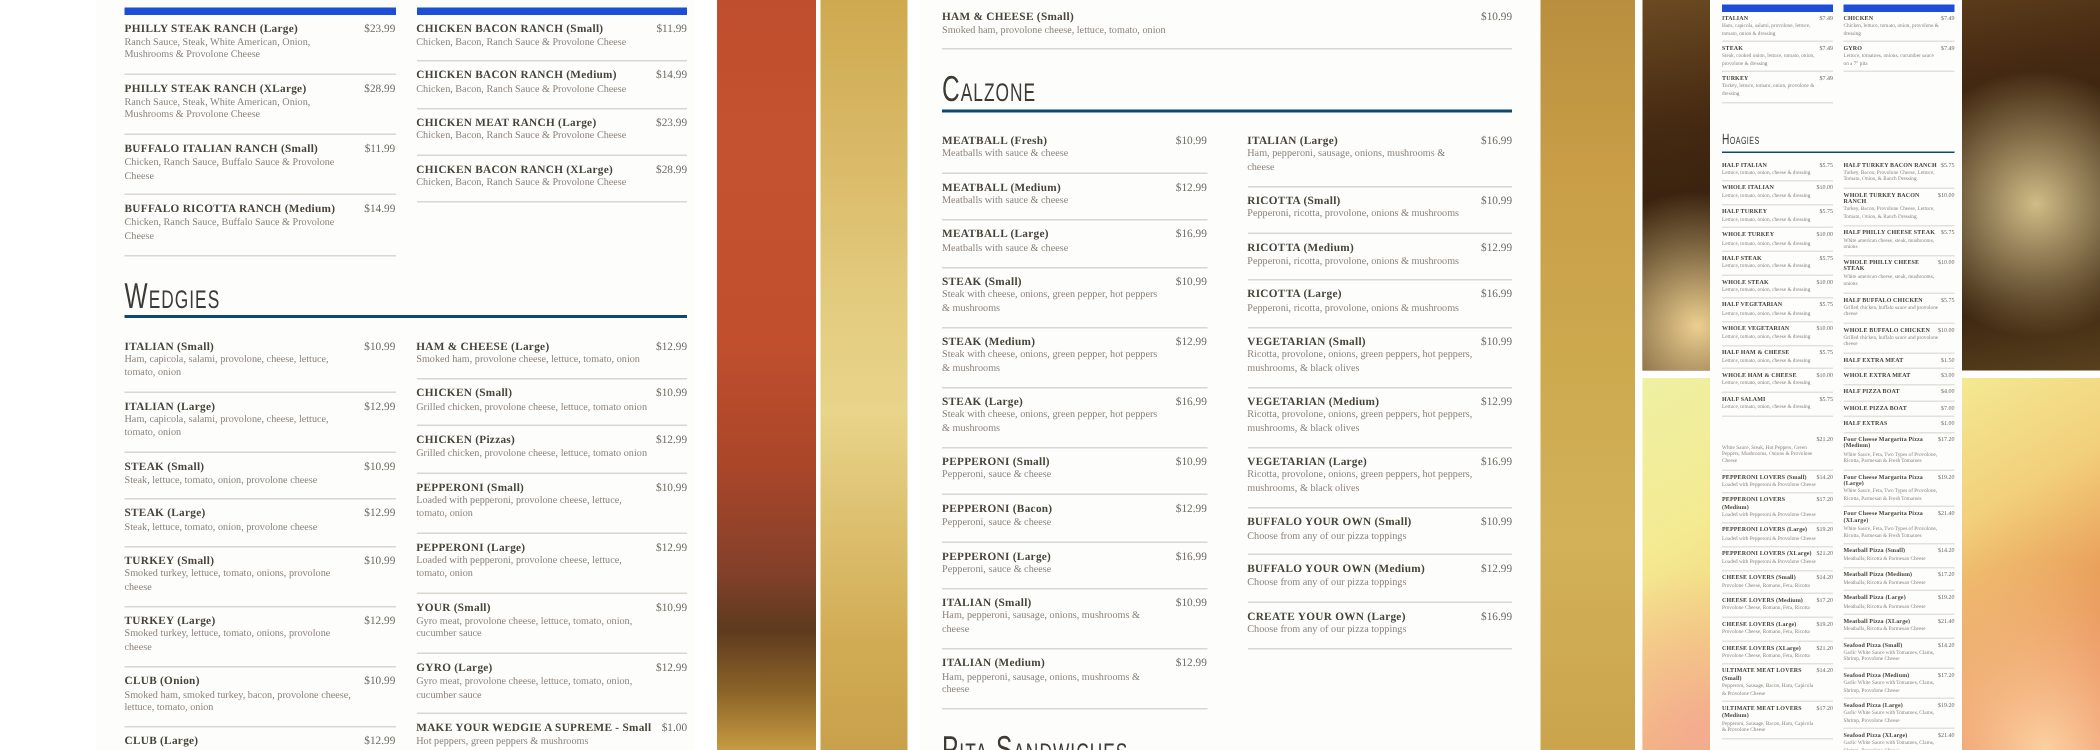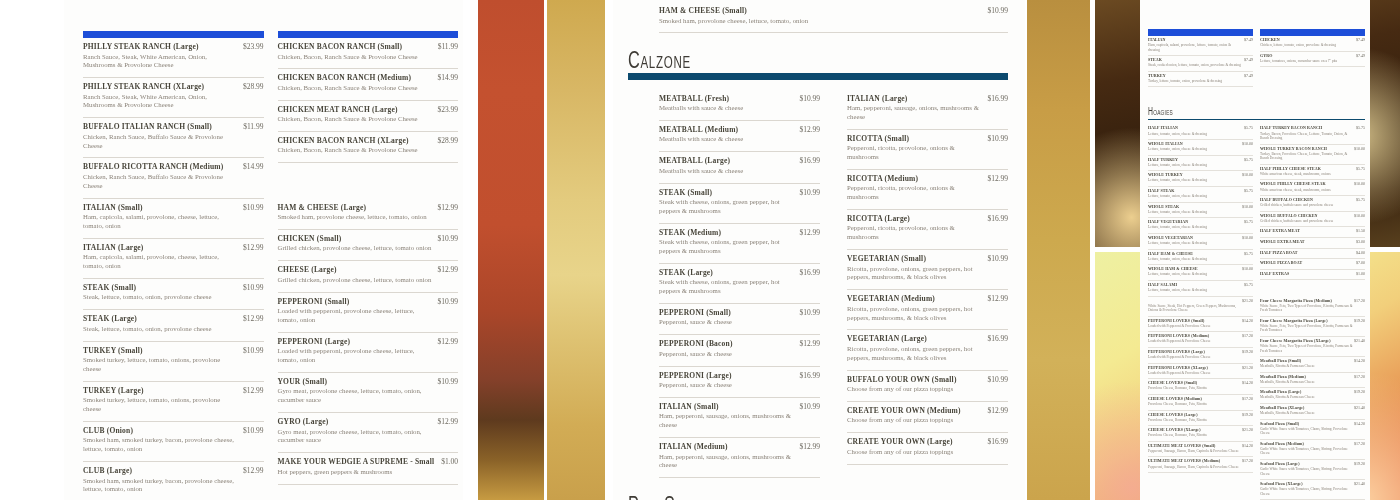--- a/index.html
+++ b/index.html
@@ -22,37 +22,37 @@
       linear-gradient(170deg,#6b4a22 0%,#462a12 28%,#301d0c 60%,#3a240f 80%,#58401e 100%);}
   .tile-e{left:1095px;top:252px;width:305px;height:248px;
     background:
       radial-gradient(circle at 12% 95%,rgba(245,170,150,.85) 0%,rgba(245,170,150,0) 30%),
       radial-gradient(circle at 88% 100%,rgba(255,220,170,.9) 0%,rgba(255,220,170,0) 35%),
       linear-gradient(150deg,#eef0a2 0%,#f4ea92 28%,#f2cf7b 52%,#e89a56 74%,#e2643c 95%);}
   
   .page{position:absolute;top:0;height:500px;background:#fdfdfc;overflow:hidden;box-sizing:border-box;}
   .page1{left:64px;width:399px;padding:5px 5px 0 19px;}
   .page2{left:613px;width:412px;padding:2px 17px 0 15px;}
-  .page3{left:1140px;width:230px;padding:3px 5px 0 8px;}
+  .page3{left:1140px;width:168px;padding:3px 5px 0 8px;}
   
-  .sec{border-bottom:7px solid #0c4a6e;margin:12px 0 10px 0;}
+  .sec{border-bottom:2px solid #0c4a6e;margin:12px 0 10px 0;}
   .sec .t{display:inline-block;transform:scaleX(.68);transform-origin:0 100%;
     font-family:"Liberation Sans","DejaVu Sans",sans-serif;font-variant:small-caps;font-weight:400;
     font-size:24px;line-height:1.05;letter-spacing:1px;color:#3e3b35;white-space:nowrap;}
   .page3 .sec{border-bottom-width:1px;margin:6px 0 4px 0;}
   .page3 .sec .t{font-size:10px;letter-spacing:.4px;}
   .sec.tail{margin-top:14px;}
   
   .cols{display:flex;}
   .page1 .cols{gap:14px;}
-  .page2 .cols{gap:27px;margin-left:31px;}
+  .page2 .cols{gap:27px;}
   .page3 .cols{gap:7px;}
   .col{flex:1;min-width:0;}
   .item{border-bottom:1px solid #dbd7d0;padding:4px 0 7px;}
-  .cut .col > .item:first-child{border-top:7px solid #1d4ed8;margin-top:26px;}
+  .cut .col > .item:first-child{border-top:5px solid #1d4ed8;}
   .ih{display:flex;justify-content:space-between;align-items:flex-start;}
   .in{font-weight:bold;font-size:7.5px;line-height:1.2;color:#474439;letter-spacing:.2px;padding-right:4px;}
   .ip{font-size:7.5px;line-height:1.2;color:#6e6a60;white-space:nowrap;margin-left:auto;}
   .id{font-size:6.8px;line-height:1.3;color:#8b8379;margin-top:1.5px;padding-right:26px;}
   .page3 .item{border-bottom-color:#e4e1db;padding:2px 0 3px;}
   .page3 .in{font-size:4px;line-height:1.15;letter-spacing:.1px;padding-right:2px;}
   .page3 .ip{font-size:4px;line-height:1.15;}
   .page3 .id{font-size:3.5px;line-height:1.3;margin-top:.5px;padding-right:10px;}
 </style>
 </head>
@@ -123,20 +123,23 @@
           </div>
           <div class="item">
             <div class="ih">
               <span class="in">CHICKEN BACON RANCH (XLarge)</span>
               <span class="ip">$28.99</span>
             </div>
             <div class="id">Chicken, Bacon, Ranch Sauce &amp; Provolone Cheese</div>
           </div>
         </div>
       </div>
+    <div class="sec tail">
+      <span class="t">Wedgies</span>
+    </div>
     <div class="cols">
         <div class="col">
           <div class="item">
             <div class="ih">
               <span class="in">ITALIAN (Small)</span>
               <span class="ip">$10.99</span>
             </div>
             <div class="id">Ham, capicola, salami, provolone, cheese, lettuce, tomato, onion</div>
           </div>
           <div class="item">
@@ -199,21 +202,21 @@
           </div>
           <div class="item">
             <div class="ih">
               <span class="in">CHICKEN (Small)</span>
               <span class="ip">$10.99</span>
             </div>
             <div class="id">Grilled chicken, provolone cheese, lettuce, tomato onion</div>
           </div>
           <div class="item">
             <div class="ih">
-              <span class="in">CHEESE (Large)</span>
+              <span class="in">CHICKEN (Pizzas)</span>
               <span class="ip">$12.99</span>
             </div>
             <div class="id">Grilled chicken, provolone cheese, lettuce, tomato onion</div>
           </div>
           <div class="item">
             <div class="ih">
               <span class="in">PEPPERONI (Small)</span>
               <span class="ip">$10.99</span>
             </div>
             <div class="id">Loaded with pepperoni, provolone cheese, lettuce, tomato, onion</div>
@@ -397,21 +400,21 @@
           </div>
           <div class="item">
             <div class="ih">
               <span class="in">BUFFALO YOUR OWN (Small)</span>
               <span class="ip">$10.99</span>
             </div>
             <div class="id">Choose from any of our pizza toppings</div>
           </div>
           <div class="item">
             <div class="ih">
-              <span class="in">CREATE YOUR OWN (Medium)</span>
+              <span class="in">BUFFALO YOUR OWN (Medium)</span>
               <span class="ip">$12.99</span>
             </div>
             <div class="id">Choose from any of our pizza toppings</div>
           </div>
           <div class="item">
             <div class="ih">
               <span class="in">CREATE YOUR OWN (Large)</span>
               <span class="ip">$16.99</span>
             </div>
             <div class="id">Choose from any of our pizza toppings</div>

